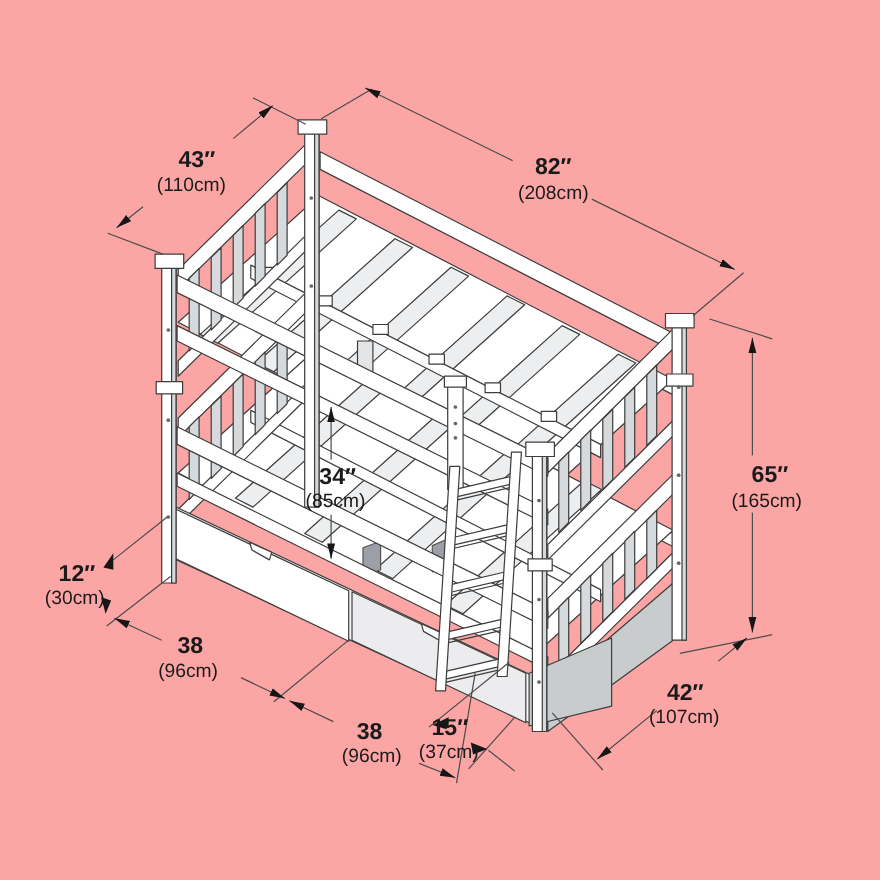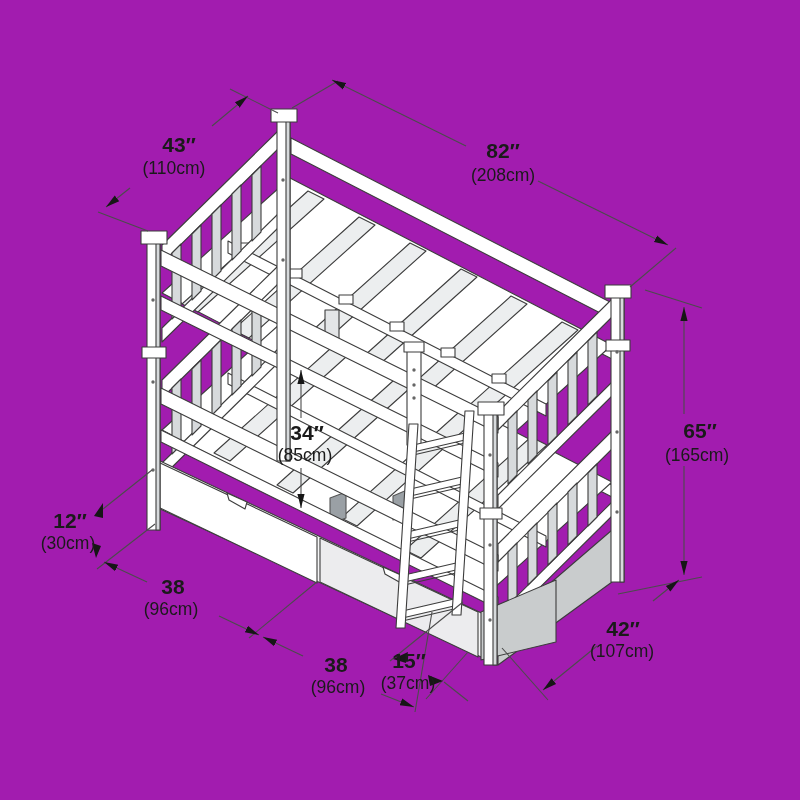--- a/index.html
+++ b/index.html
@@ -1,16 +1,16 @@
 <!DOCTYPE html>
 <html><head>
 <meta charset="utf-8">
 <style>
   html,body{margin:0;padding:0;background:#fff;}
-  .stage{position:relative;width:800px;height:800px;background:#a21caf;overflow:hidden;
+  .stage{position:relative;width:800px;height:800px;background:#fca5a5;overflow:hidden;
          font-family:"Liberation Sans",sans-serif;}
   svg{display:block;}
   .frame polygon,.frame rect,.frame path{stroke:#3d3d3d;stroke-width:1.1;fill:#fff;stroke-linejoin:round;}
   .frame line{stroke:#3d3d3d;stroke-width:1.1;}
   .frame .slat{fill:#d7dadc;}
   .frame .deckslat{fill:#eceeef;}
   .frame .shade{fill:#c9cccd;}
   .frame .lt{fill:#e3e5e7;}
   .frame .bk{fill:#9aa0a5;stroke:#555;}
   .frame .d2{fill:#ececee;}

